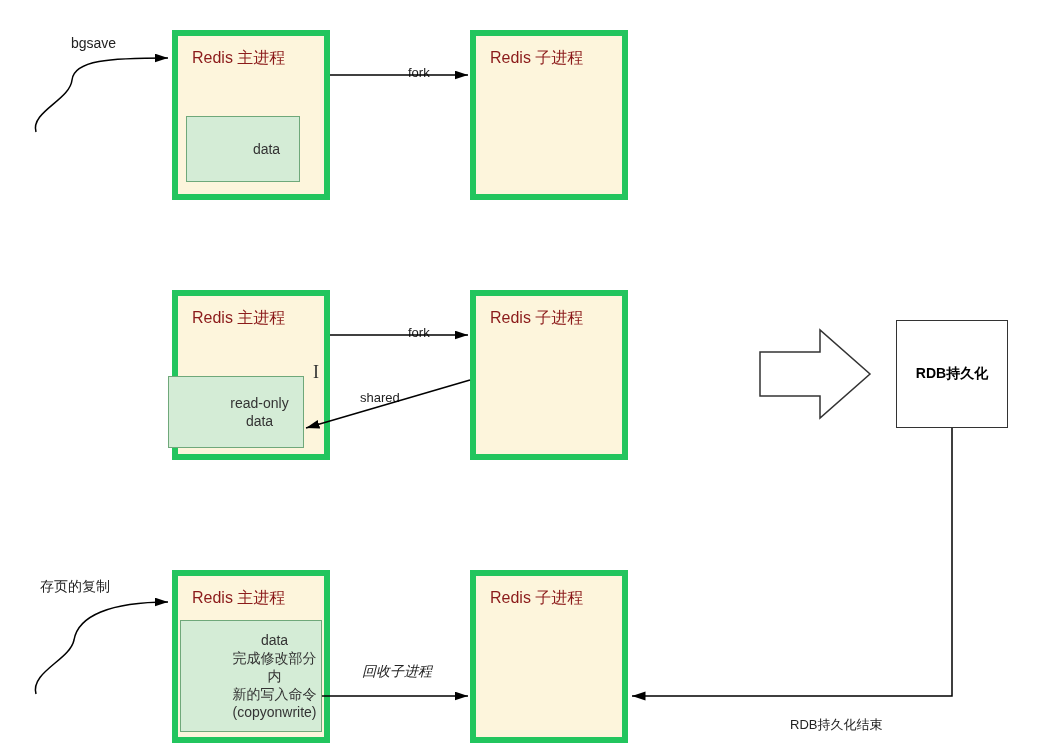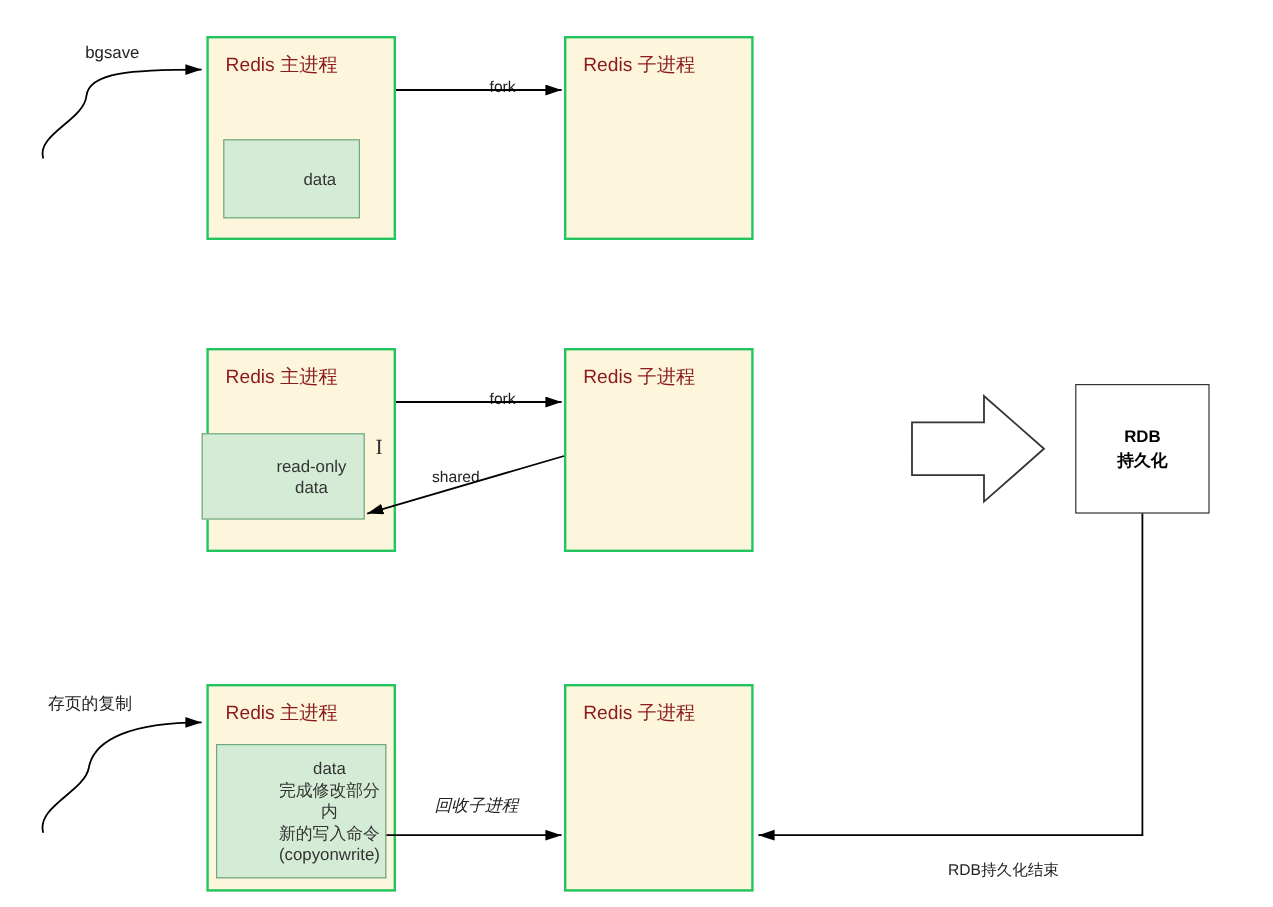--- a/index.html
+++ b/index.html
@@ -6,21 +6,21 @@
     margin: 0;
     padding: 0;
     font-family: Arial, "Microsoft YaHei", sans-serif;
     background: #ffffff;
     width: 1061px;
     height: 756px;
     position: relative;
   }
   .box {
     position: absolute;
-    border: 2px solid #22c55e;
+    border: 6px solid #22c55e;
     background: #fdf5dc;
     box-sizing: border-box;
   }
   .box-title {
     color: #8b1a1a;
     font-size: 16px;
     padding: 12px 14px;
   }
   .data-box {
     position: absolute;
@@ -39,21 +39,21 @@
   }
   .rdb-box {
     position: absolute;
     border: 1px solid #333;
     background: #fff;
     box-sizing: border-box;
     font-size: 14px;
     font-weight: bold;
     text-align: center;
     display: flex;
-    flex-direction: column;
+    flex-direction: row;
     justify-content: center;
     align-items: center;
     line-height: 1.4;
   }
   .label {
     position: absolute;
     font-size: 14px;
     color: #222;
     background: transparent;
   }
@@ -81,21 +81,21 @@
 </div>
 <div class="box" style="left:470px; top:30px; width:158px; height:170px;">
   <div class="box-title">Redis 子进程</div>
 </div>
 <div class="label" style="left:71px; top:35px;">bgsave</div>
 <div class="label" style="left:408px; top:65px; font-size:13px;">fork</div>
 
 <div class="box" style="left:172px; top:290px; width:158px; height:170px;">
   <div class="box-title">Redis 主进程</div>
 </div>
-<div class="data-box" style="left:168px; top:361px; width:136px; height:72px;">
+<div class="data-box" style="left:168px; top:376px; width:136px; height:72px;">
   <span>read-only</span>
   <span>data</span>
 </div>
 <div class="box" style="left:470px; top:290px; width:158px; height:170px;">
   <div class="box-title">Redis 子进程</div>
 </div>
 <div class="label" style="left:408px; top:325px; font-size:13px;">fork</div>
 <div class="label" style="left:360px; top:390px; font-size:13px;">shared</div>
 <div class="cursor-text" style="left:313px; top:362px;">I</div>
 

